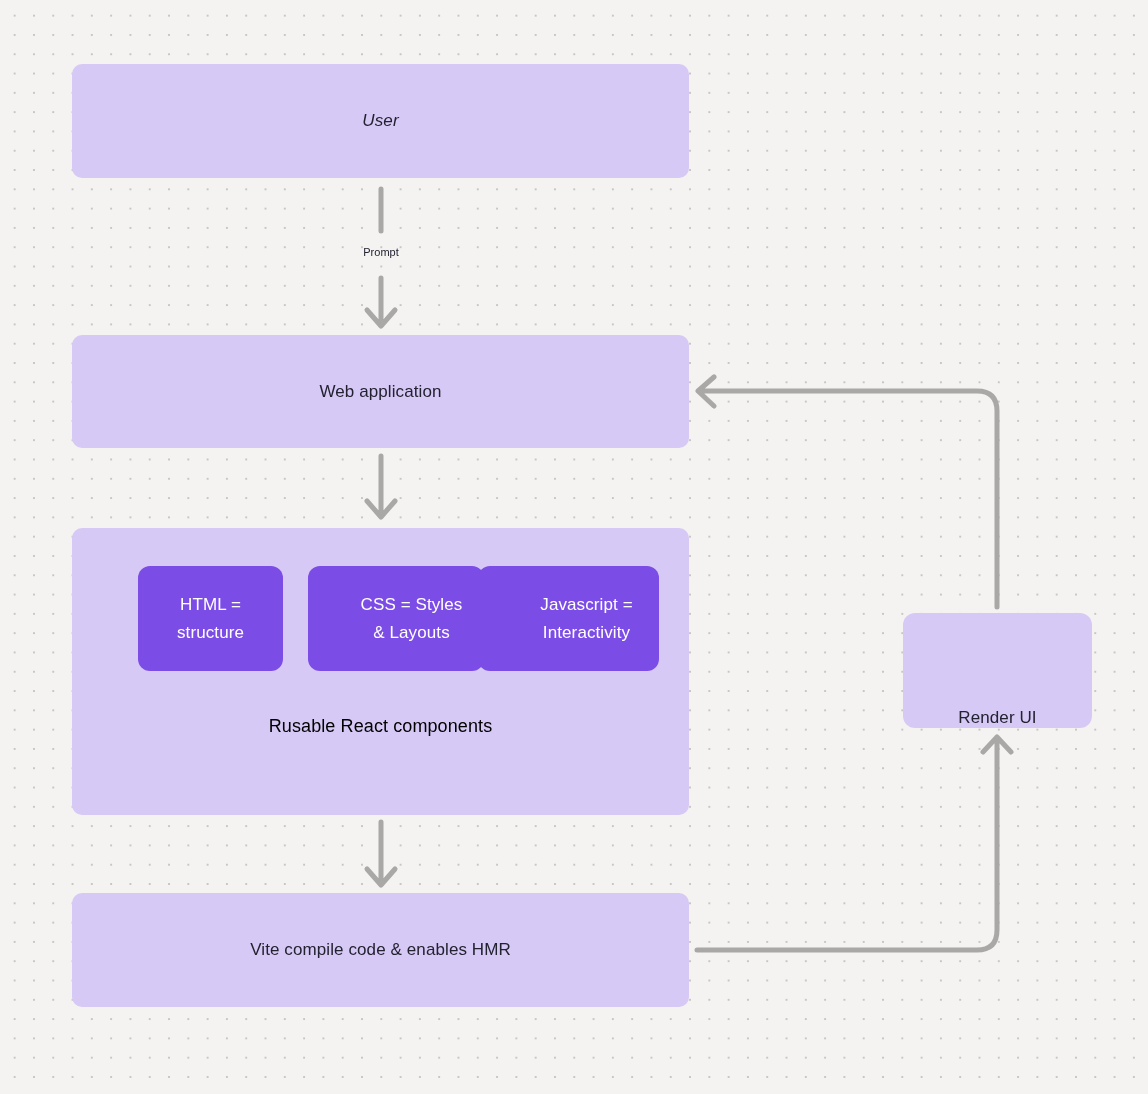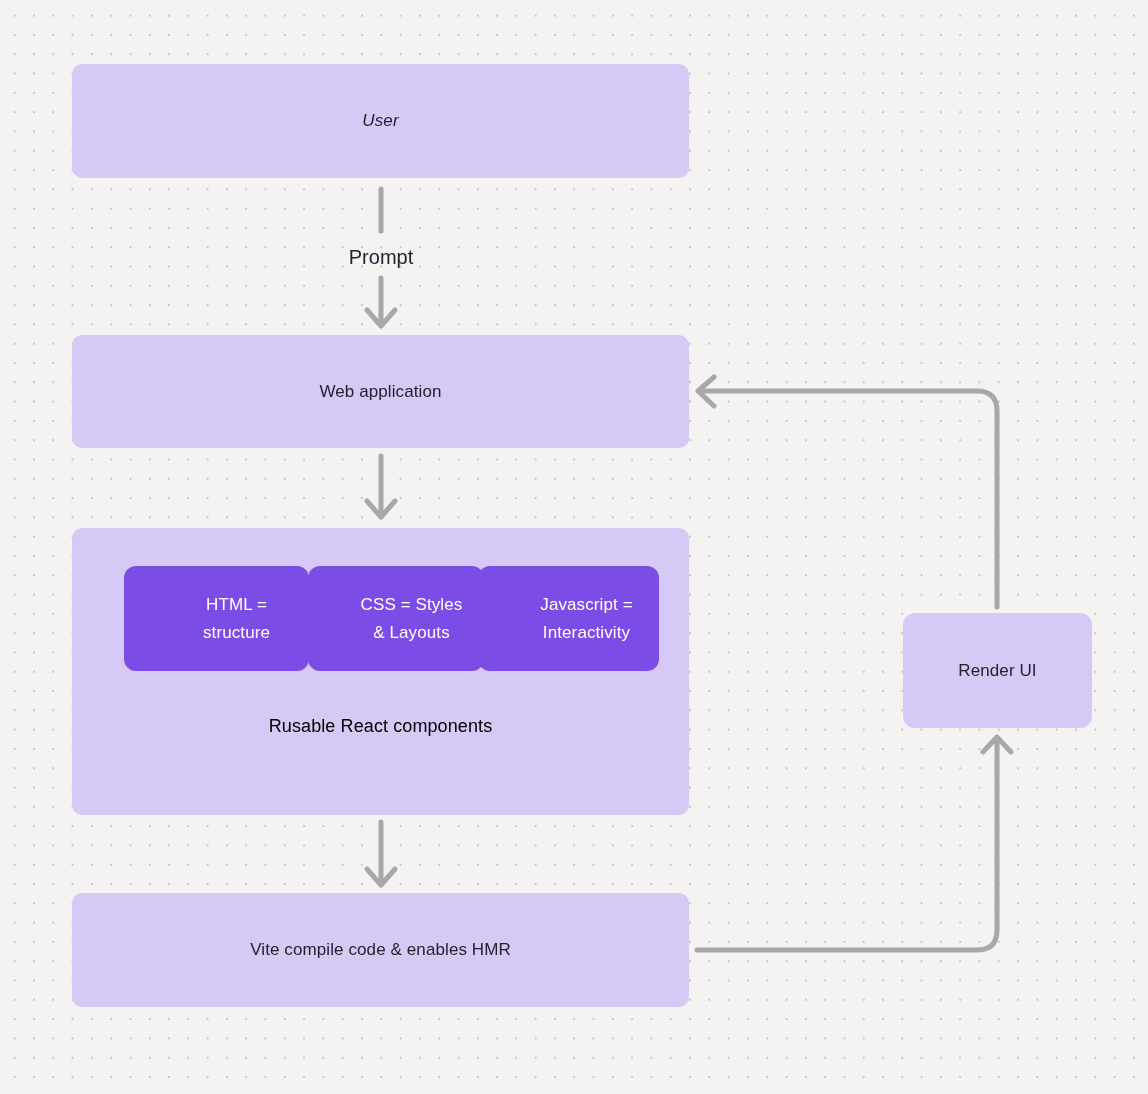--- a/index.html
+++ b/index.html
@@ -37,61 +37,61 @@
     color: #232230;
     font-size: 17px;
     font-weight: 500;
     letter-spacing: 0.1px;
     box-sizing: border-box;
   }
   .node-user        { left: 72px;  top: 64px;  width: 617px; height: 114px; font-style: italic; }
   .node-webapp      { left: 72px;  top: 335px; width: 617px; height: 113px; }
   .node-components  { left: 72px;  top: 528px; width: 617px; height: 287px; }
   .node-vite        { left: 72px;  top: 893px; width: 617px; height: 114px; text-align: center; }
-  .node-renderui    { left: 903px; top: 613px; width: 189px; height: 115px; border-radius: 12px; }
+  .node-renderui    { left: 903px; top: 613px; width: 189px; height: 115px; border-radius: 12px; align-items: flex-end; }
 
   .chip {
     position: absolute;
     width: 145px;
     height: 105px;
     top: 38px;
     background: #7c4ce6;
     border-radius: 12px;
     color: #ffffff;
     display: flex;
     flex-direction: column;
     align-items: center;
     justify-content: center;
     font-size: 17px;
     font-weight: 500;
     line-height: 28px;
     text-align: center;
   }
-  .chip-1 { left: 52px; padding-left: 40px;  }
+  .chip-1 { left: 66px;  }
   .chip-2 { left: 236px; padding-left: 31px; }
   .chip-3 { left: 406px; padding-left: 36px; }
 
   .group-caption {
     position: absolute;
     left: 0;
     top: 188px;
     width: 100%;
     text-align: center;
     color: #000000;
     font-size: 18px;
     font-weight: 500;
   }
   .edge-label {
     position: absolute;
     left: 336px;
     top: 246px;
     width: 90px;
     text-align: center;
     color: #232230;
-    font-size: 20px;
+    font-size: 11px;
     font-weight: 500;
   }
 </style>
 </head>
 <body>
 
 <div class="canvas">
 
   <svg class="arrows" width="1148" height="1094" viewBox="0 0 1148 1094">
     <g stroke="#a9a8a6" stroke-width="5" fill="none" stroke-linecap="round" stroke-linejoin="round">

